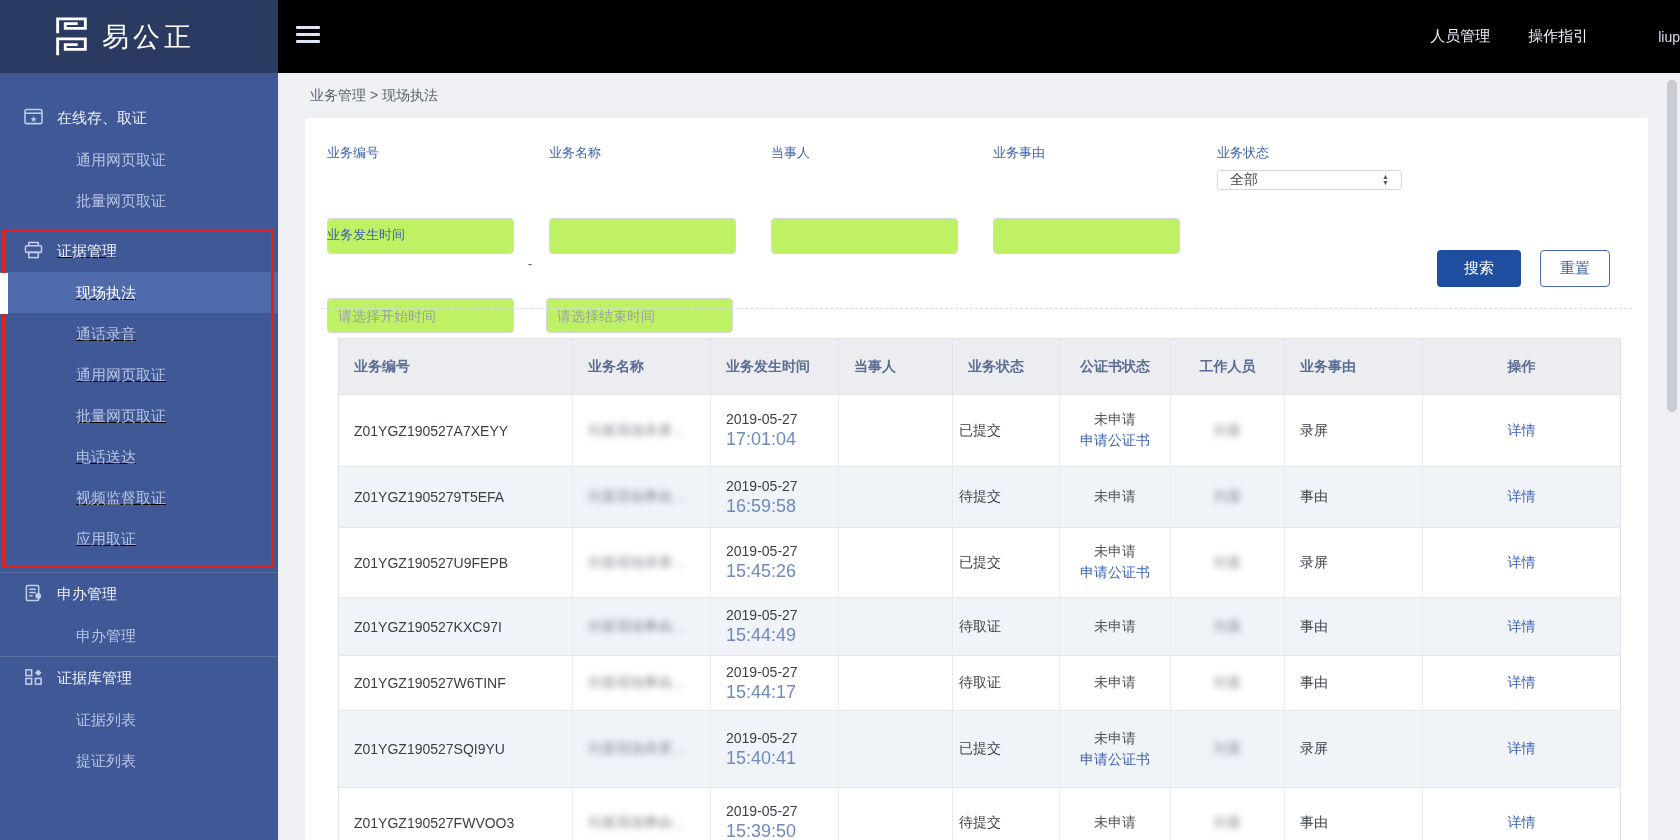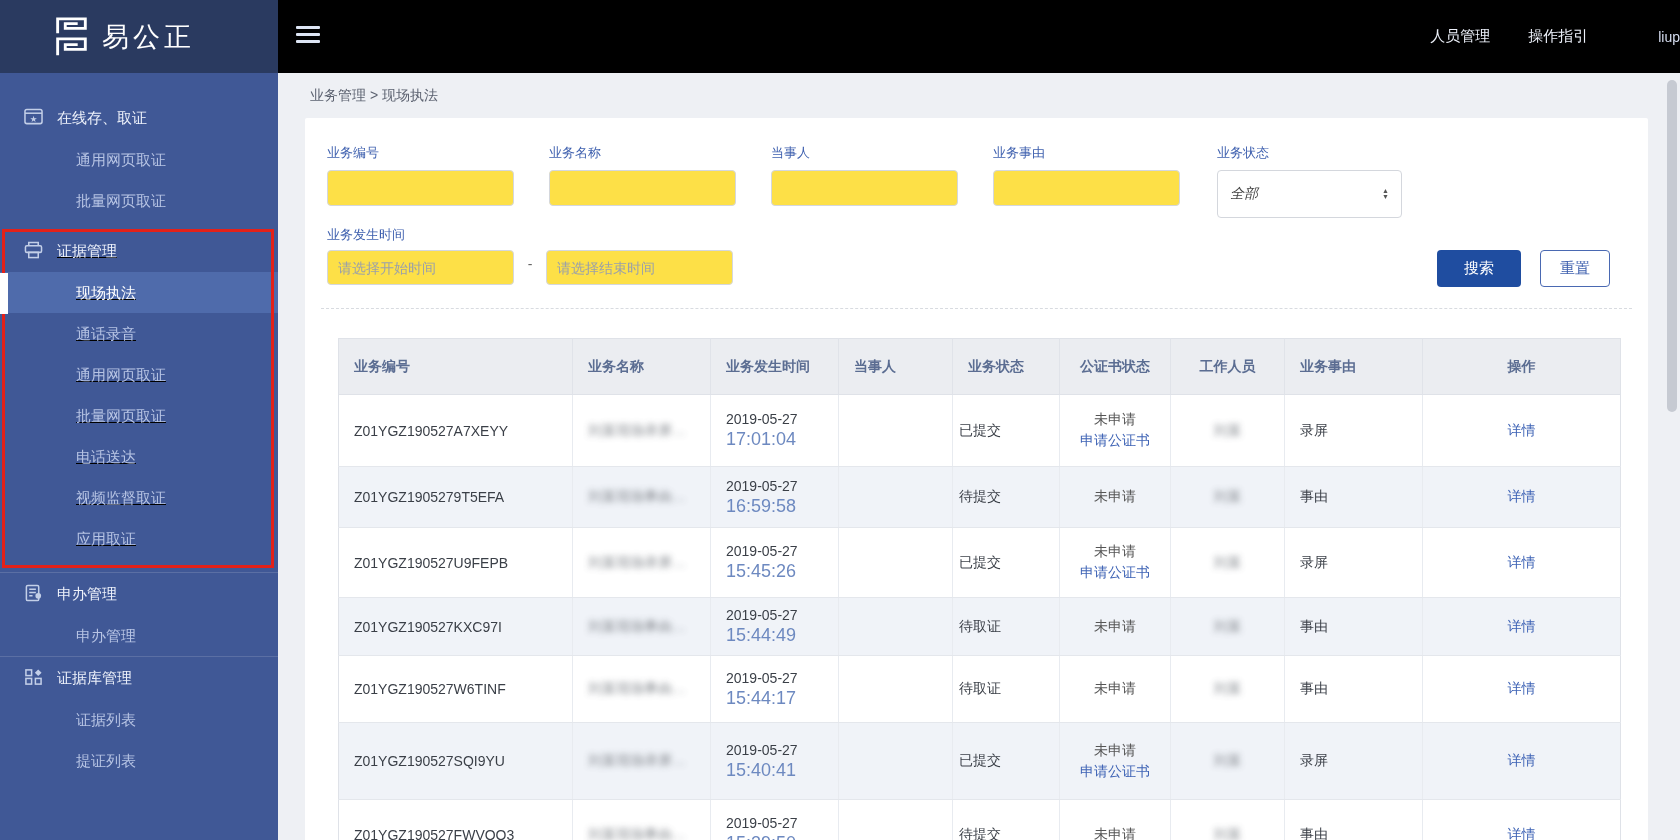--- a/index.html
+++ b/index.html
@@ -34,26 +34,26 @@
   
   #content { position:absolute; left:278px; top:73px; width:1402px; height:767px; background:#eef0f4; }
   #breadcrumb { position:absolute; left:32px; top:14px; font-size:14px; color:#5c6270; }
   #breadcrumb .bc-parent { cursor:pointer; }
   #card { position:absolute; left:27px; top:45px; width:1343px; height:810px; background:#ffffff;
     border-radius:2px; }
 
   
   .f-label { position:absolute; font-size:13px; color:#3d5fae; }
   .f-input { position:absolute; height:36px; width:187px; border:1px solid #d4d7dd; border-radius:4px;
-    background:#fde047; padding:0 10px; font-size:14px; color:#444;
-    font-family:"Liberation Sans","DejaVu Sans",sans-serif; }
+    background:#bef264; padding:0 10px; font-size:14px; color:#444;
+    font-family:"Liberation Sans","DejaVu Sans",sans-serif;margin-top:48px; }
   .f-input::placeholder { color:#9aa0aa; }
-  #status-select { position:absolute; left:912px; top:52px; width:185px; height:48px;
+  #status-select { position:absolute; left:912px; top:52px; width:185px; height:20px;
     border:1px solid #d4d7dd; border-radius:4px; background:#fff; display:flex; align-items:center;
-    padding:0 12px; font-size:14px; color:#444; cursor:pointer;font-style:italic; }
+    padding:0 12px; font-size:14px; color:#444; cursor:pointer; }
   #status-stepper { margin-left:auto; display:flex; flex-direction:column; line-height:6px;
     font-size:7px; color:#555; }
   #date-dash { position:absolute; left:216px; top:138px; width:18px; text-align:center;
     color:#666; font-size:14px; }
   #btn-search { position:absolute; left:1132px; top:132px; width:84px; height:37px; background:#1f4da0;
     color:#fff; font-size:15px; border:none; border-radius:4px; cursor:pointer;
     font-family:"Liberation Sans","DejaVu Sans",sans-serif; }
   #btn-reset { position:absolute; left:1235px; top:132px; width:70px; height:37px; background:#fff;
     color:#3d5fae; font-size:15px; border:1px solid #4a69b2; border-radius:4px; cursor:pointer;
     font-family:"Liberation Sans","DejaVu Sans",sans-serif; }
@@ -293,21 +293,21 @@
             </td>
             <td class="al"></td>
             <td class="al cell-status">待取证</td>
             <td class="ac">
               <div class="cert-line">未申请</div>
             </td>
             <td class="ac"><span class="masked">刘某</span></td>
             <td class="al">事由</td>
             <td class="ac"><a class="link">详情</a></td>
           </tr>
-          <tr style="height: 67px;">
+          <tr style="height: 55px;">
             <td class="al">Z01YGZ190527W6TINF</td>
             <td class="al"><span class="masked">刘某现场事由…</span></td>
             <td class="al cell-date">
               <div class="d">2019-05-27</div>
               <div class="t">15:44:17</div>
             </td>
             <td class="al"></td>
             <td class="al cell-status">待取证</td>
             <td class="ac">
               <div class="cert-line">未申请</div>

